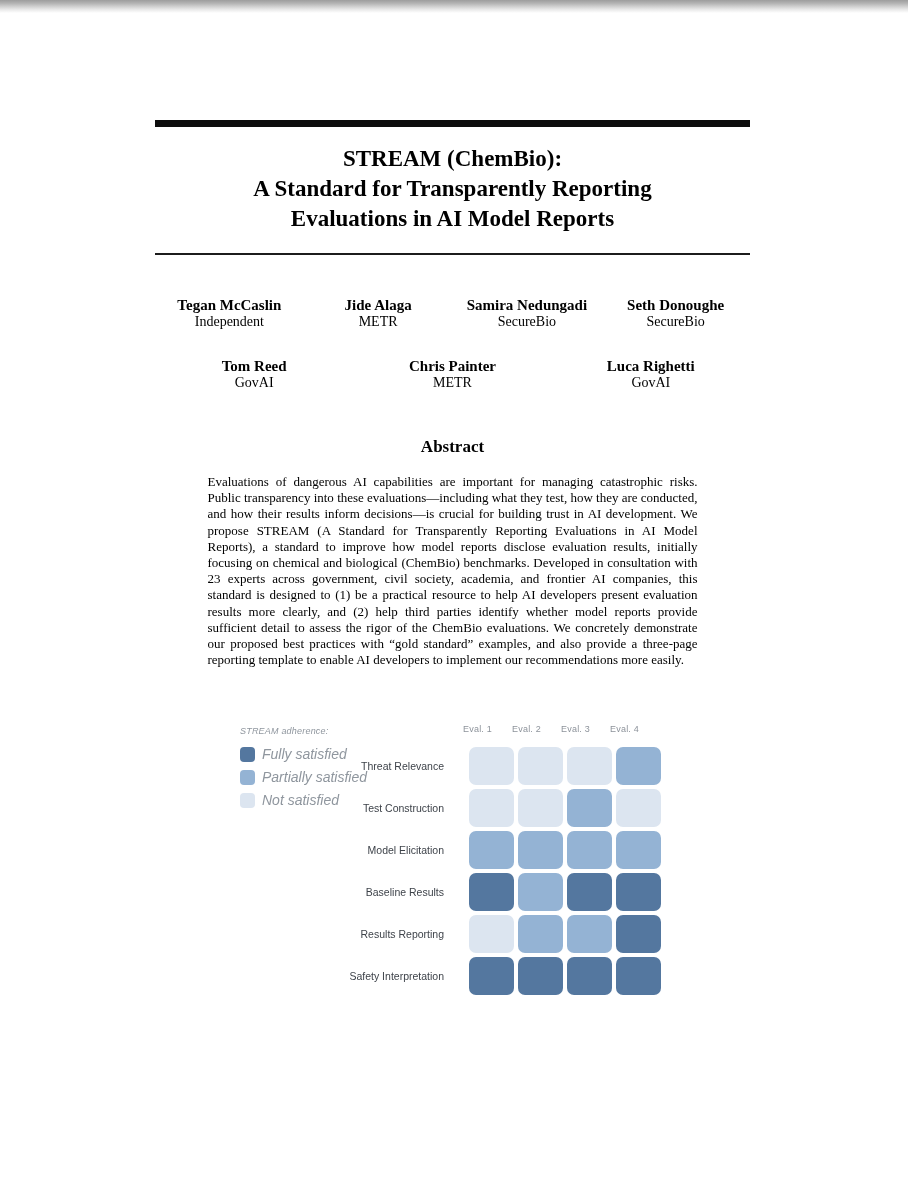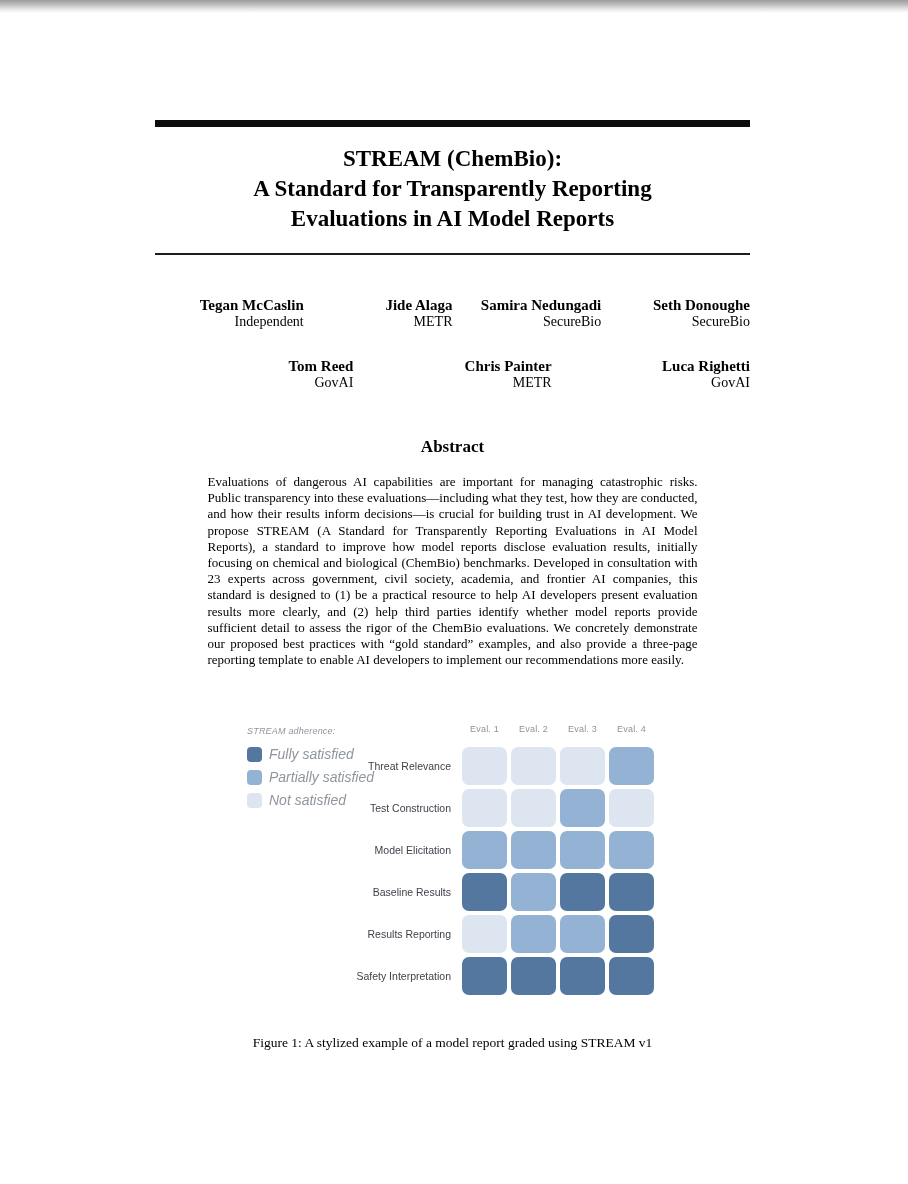--- a/index.html
+++ b/index.html
@@ -6,38 +6,38 @@
   .page{position:relative;width:908px;height:1184px;background:#fff;overflow:hidden;
         font-family:"Liberation Serif",serif;color:#000;}
   .top-edge{position:absolute;top:0;left:0;right:0;height:13px;
         background:linear-gradient(180deg,#9d9d9d 0%,#b3b3b3 25%,#e6e6e6 70%,#ffffff 100%);}
   .content{position:absolute;left:155px;top:0;width:595px;}
   .rule-thick{margin-top:120px;height:7px;background:#0d0d0d;}
   .title{margin:17px 0 0;text-align:center;font-size:23px;font-weight:bold;line-height:30px;}
   .rule-thin{margin-top:19px;height:2px;background:#1c1c1c;}
   .authors{margin-top:42px;}
   .author-row{display:flex;justify-content:space-between;margin-bottom:28px;}
-  .author{flex:1;text-align:right;}
+  .author{flex:1;text-align:center;}
   .author-name{font-weight:bold;font-size:15px;line-height:17px;}
   .author-affil{font-size:14px;line-height:16px;}
   .abs-head{margin-top:46px;text-align:center;font-size:17px;font-weight:bold;}
   .abstract{width:490px;margin:17px auto 0;font-size:13px;line-height:16.2px;text-align:justify;}
   .figure{margin-top:56px;display:flex;justify-content:center;}
   .legend{width:92px;flex:none;padding-top:2px;}
   .legend-title{font-family:"Liberation Sans",sans-serif;font-style:italic;font-size:9px;
         color:#8f969e;margin-bottom:10px;white-space:nowrap;letter-spacing:.2px;}
   .legend-item{display:flex;align-items:center;margin-bottom:7px;}
   .legend-swatch{width:15px;height:15px;border-radius:4px;margin-right:7px;flex:none;}
   .legend-label{font-family:"Liberation Sans",sans-serif;font-style:italic;font-size:14px;
         color:#8f969e;white-space:nowrap;}
   .heatmap{flex:none;}
   .hm-row{display:flex;align-items:center;margin-bottom:4px;}
   .hm-head{align-items:flex-start;height:19px;margin-bottom:4px;}
   .hm-corner{width:123px;flex:none;}
-  .hm-label{width:112px;text-align:right;padding-right:11px;flex:none;
+  .hm-label{width:112px;text-align:right;padding-right:25px;flex:none;
         font-family:"Liberation Sans",sans-serif;font-size:10.5px;color:#3e434a;white-space:nowrap;}
   .hm-colhead{width:45px;margin-right:4px;text-align:center;flex:none;
         font-family:"Liberation Sans",sans-serif;font-size:9px;color:#8d939b;letter-spacing:.2px;white-space:nowrap;}
   .hm-cell{width:45px;height:38px;border-radius:7px;margin-right:4px;flex:none;}
   .caption{margin-top:36px;text-align:center;font-size:13.5px;}
 </style>
 </head>
 <body>
 
 <div class="page">
@@ -154,16 +154,15 @@
           <div class="hm-row">
             <div class="hm-label">Safety Interpretation</div>
             <div class="hm-cell" style="background: rgb(84, 119, 159);"></div>
             <div class="hm-cell" style="background: rgb(84, 119, 159);"></div>
             <div class="hm-cell" style="background: rgb(84, 119, 159);"></div>
             <div class="hm-cell" style="background: rgb(84, 119, 159);"></div>
           </div>
         </div>
     </div>
 
-    <p class="caption">Figure 1: A stylized example of a model report graded using STREAM v1</p>
 
   </div>
 </div>
 
 </body></html>

